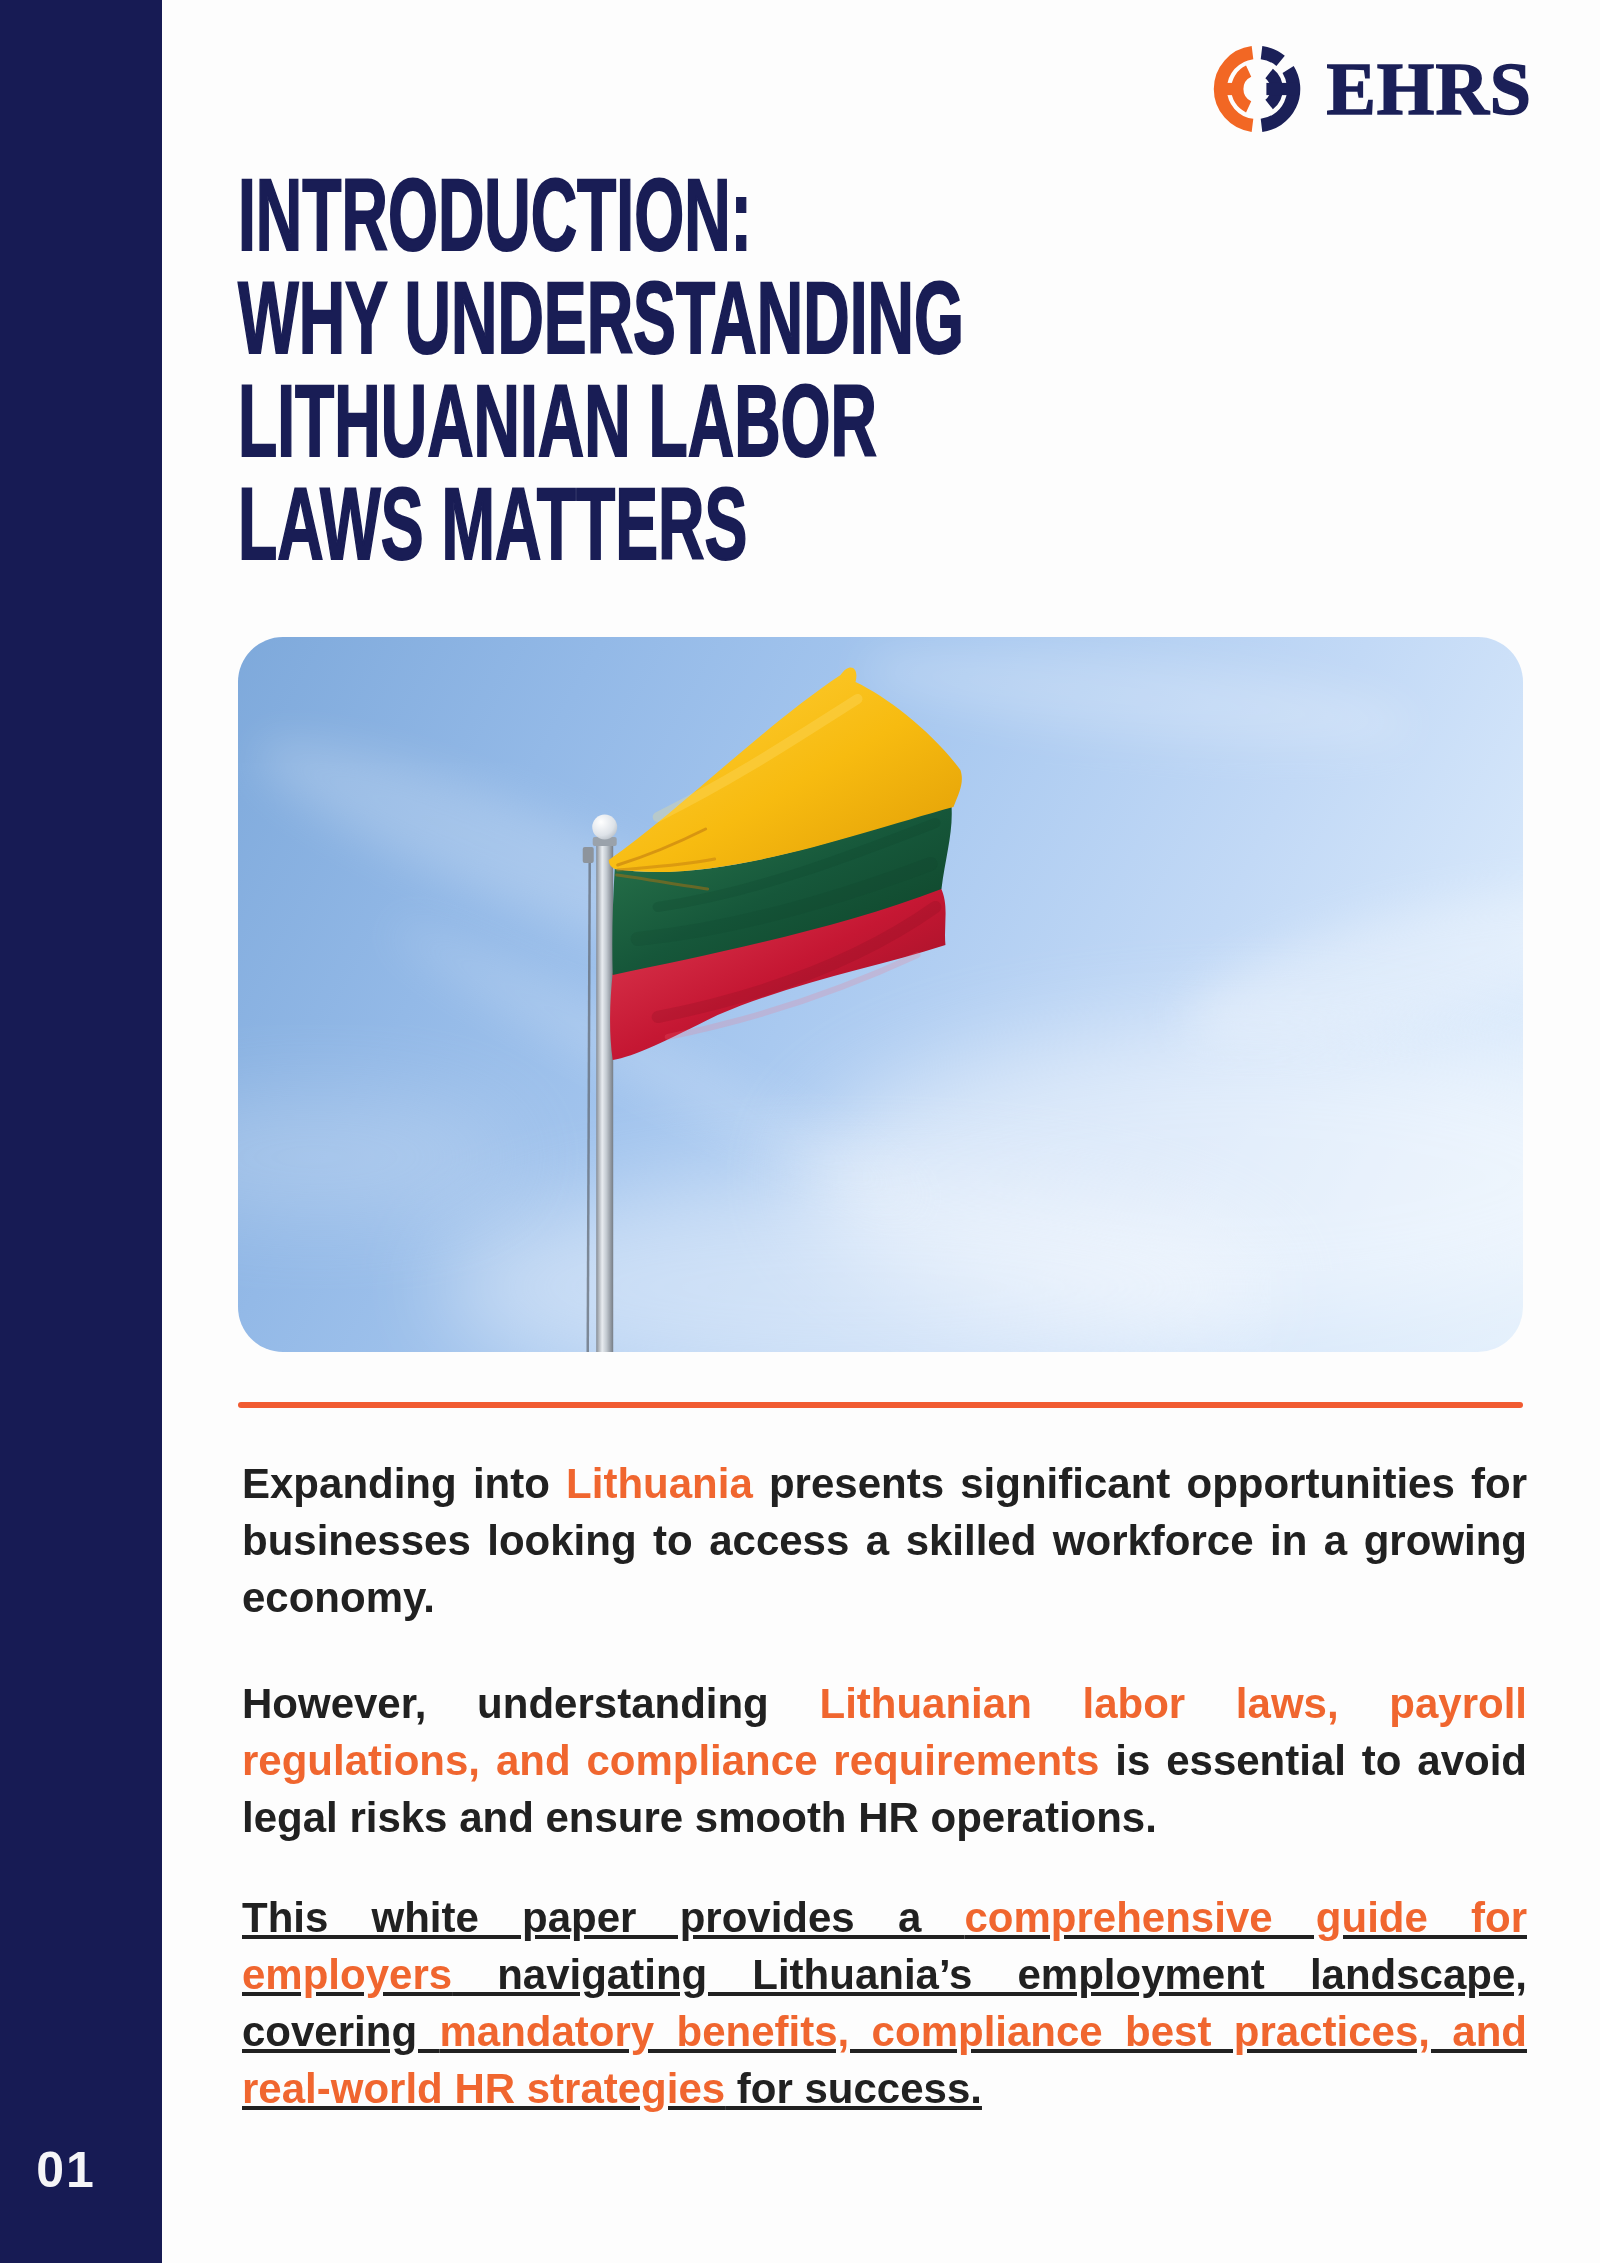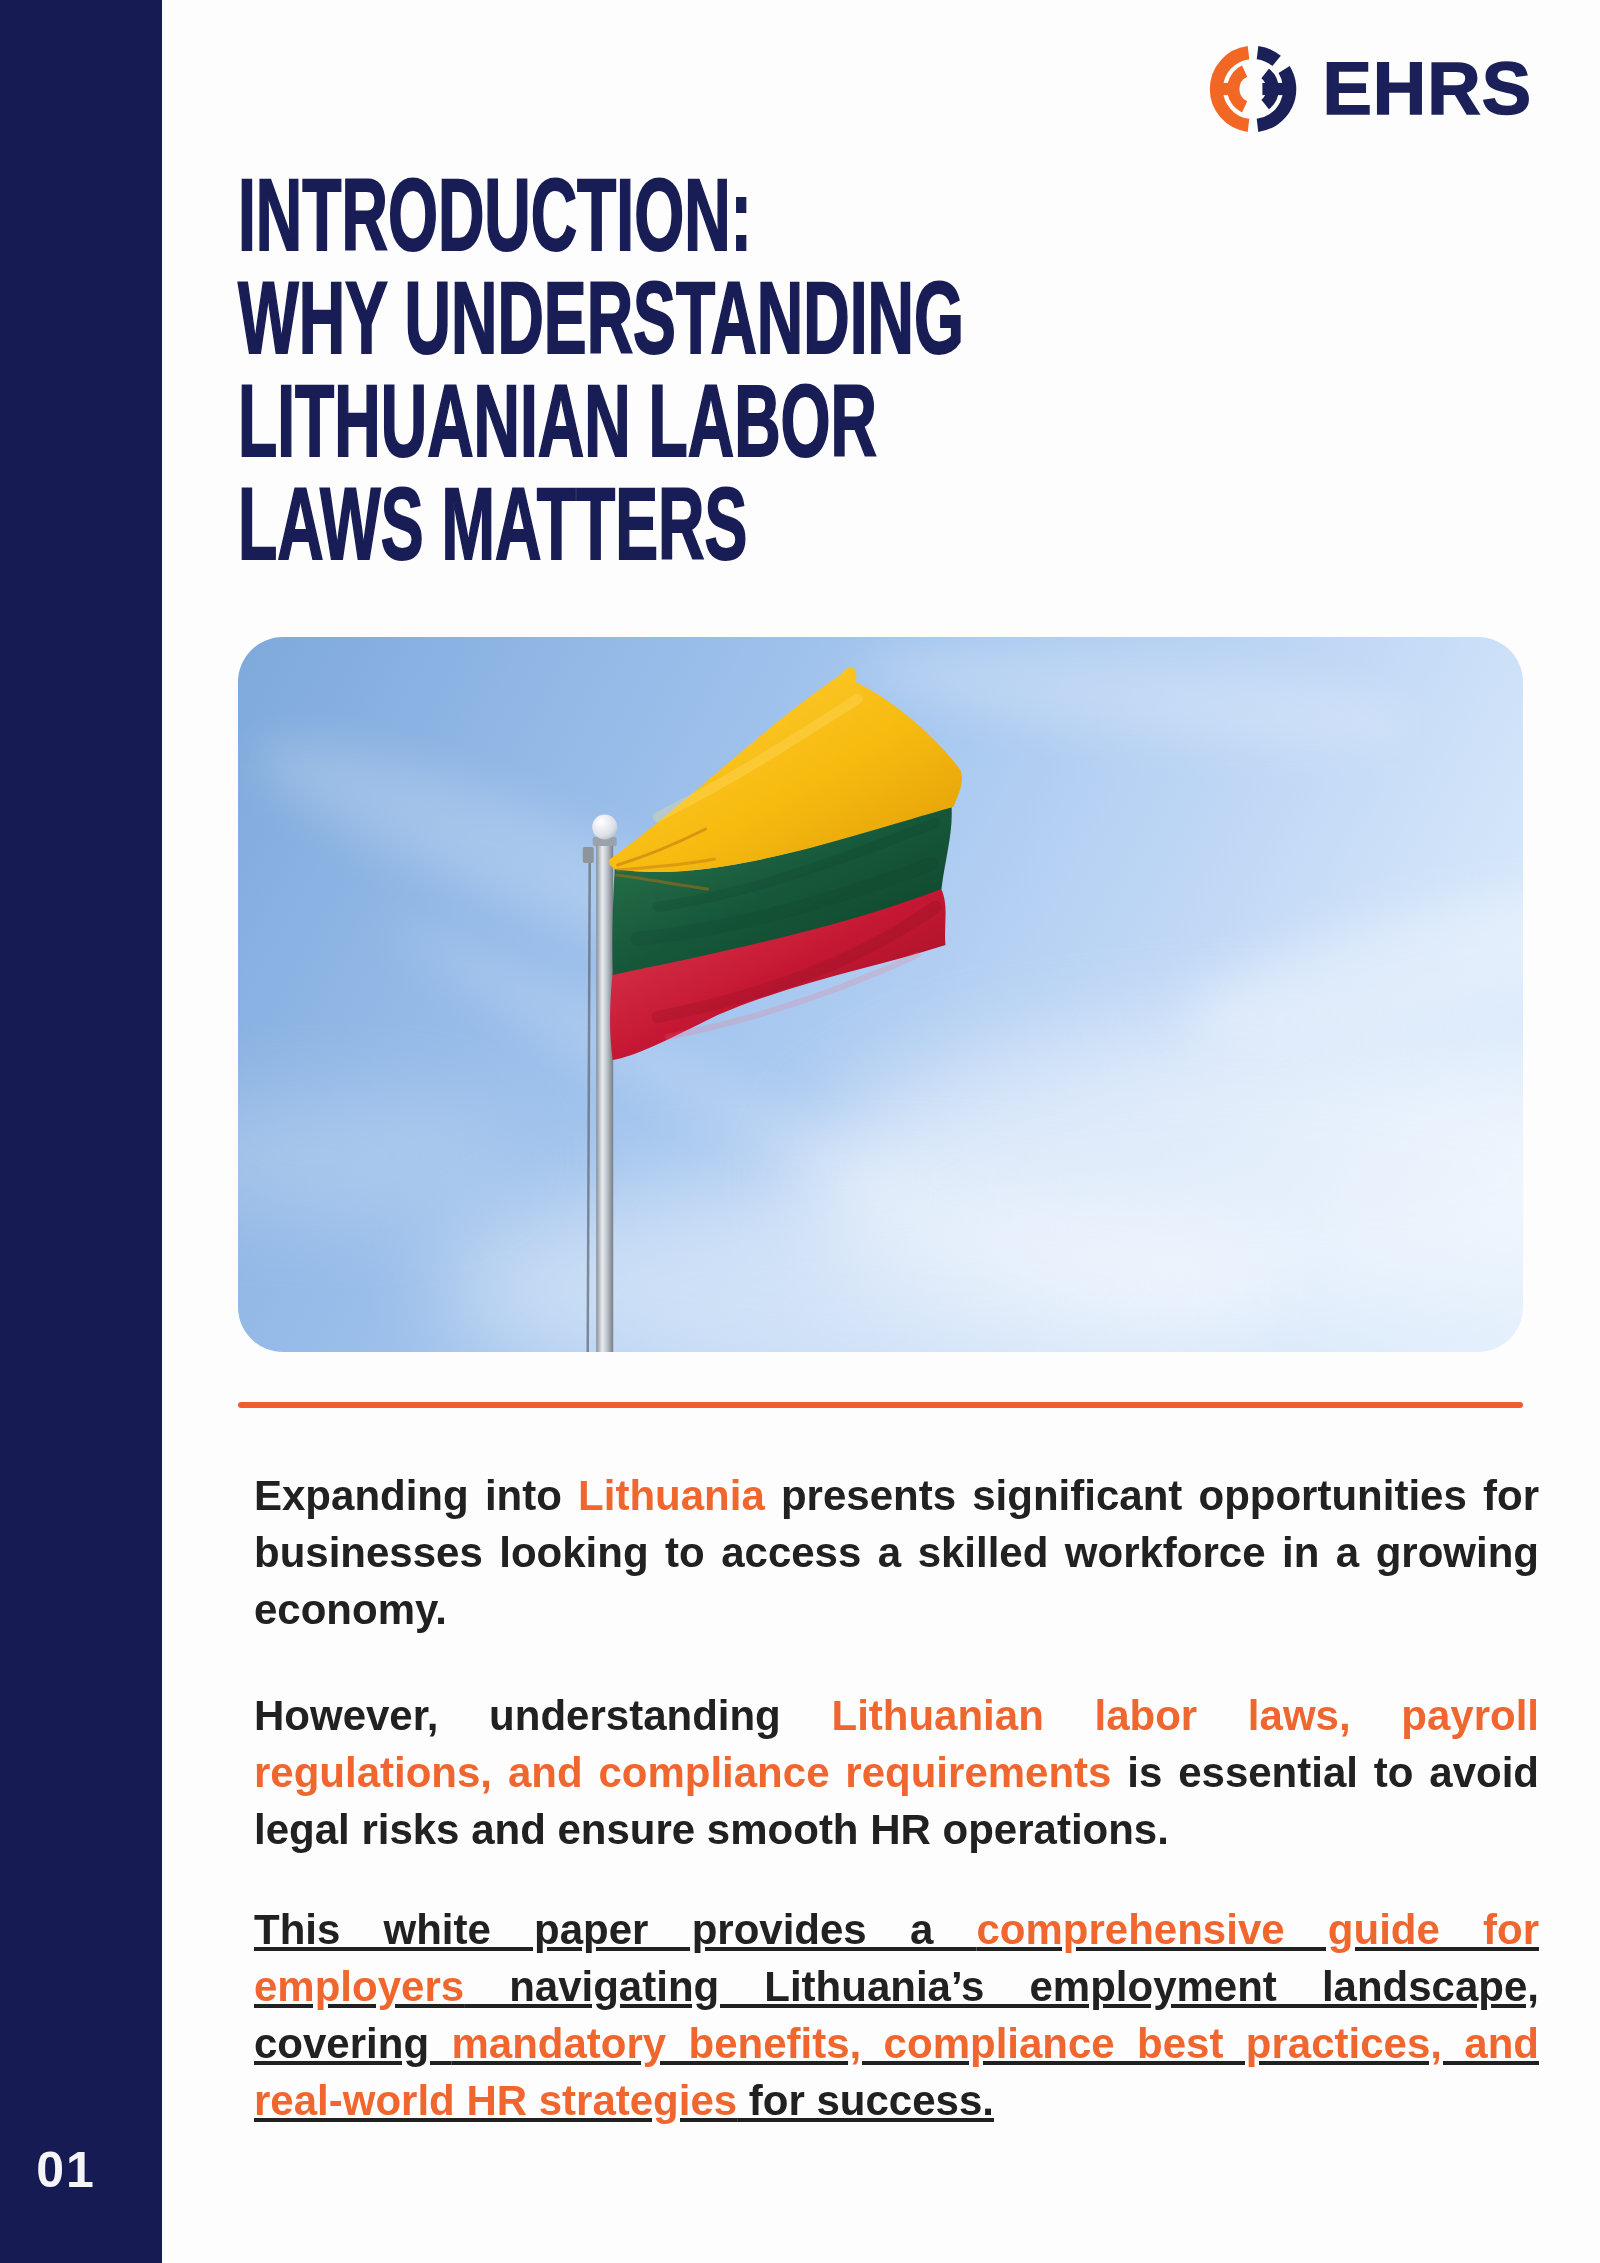--- a/index.html
+++ b/index.html
@@ -26,20 +26,21 @@
   .logo{
     position:absolute;top:42px;right:68px;
     display:flex;align-items:center;gap:22px;
   }
   .logo-mark{width:94px;height:94px;display:block;}
   .logo-text{
     font-size:74px;font-weight:700;color:#1b2058;
     letter-spacing:1px;
     -webkit-text-stroke:1.5px #1b2058;
     line-height:94px;
+    font-family:Liberation Serif, serif;
   }
   
   .heading{
     position:absolute;left:238px;top:164px;
     width:1400px;
     transform:scaleX(0.63);
     transform-origin:0 0;
     color:#191d55;
     font-weight:700;
     font-size:102px;
@@ -55,21 +56,21 @@
     background:linear-gradient(118deg,#7ea9db 0%,#93b9e7 22%,#a9c9f0 45%,#c2d9f6 68%,#d9e9fb 88%,#e4f0fc 100%);
   }
   .photo svg{display:block;width:100%;height:100%;}
   
   .divider{
     position:absolute;left:238px;top:1402px;width:1285px;height:6px;
     background:#f15b31;border-radius:3px;
   }
   
   .bodycopy p{
-    position:absolute;left:238px;width:1285px;margin:16px;
+    position:absolute;left:238px;width:1285px;margin:4px;
     font-size:42px;line-height:57px;font-weight:700;
     color:#212121;
     text-align:justify;
   }
   .bodycopy .p1{top:1451px;}
   .bodycopy .p2{top:1671px;}
   .bodycopy .p3{top:1885px;text-decoration:underline;}
   .bodycopy .hl{color:#f0662f;}
 </style>
 </head>

